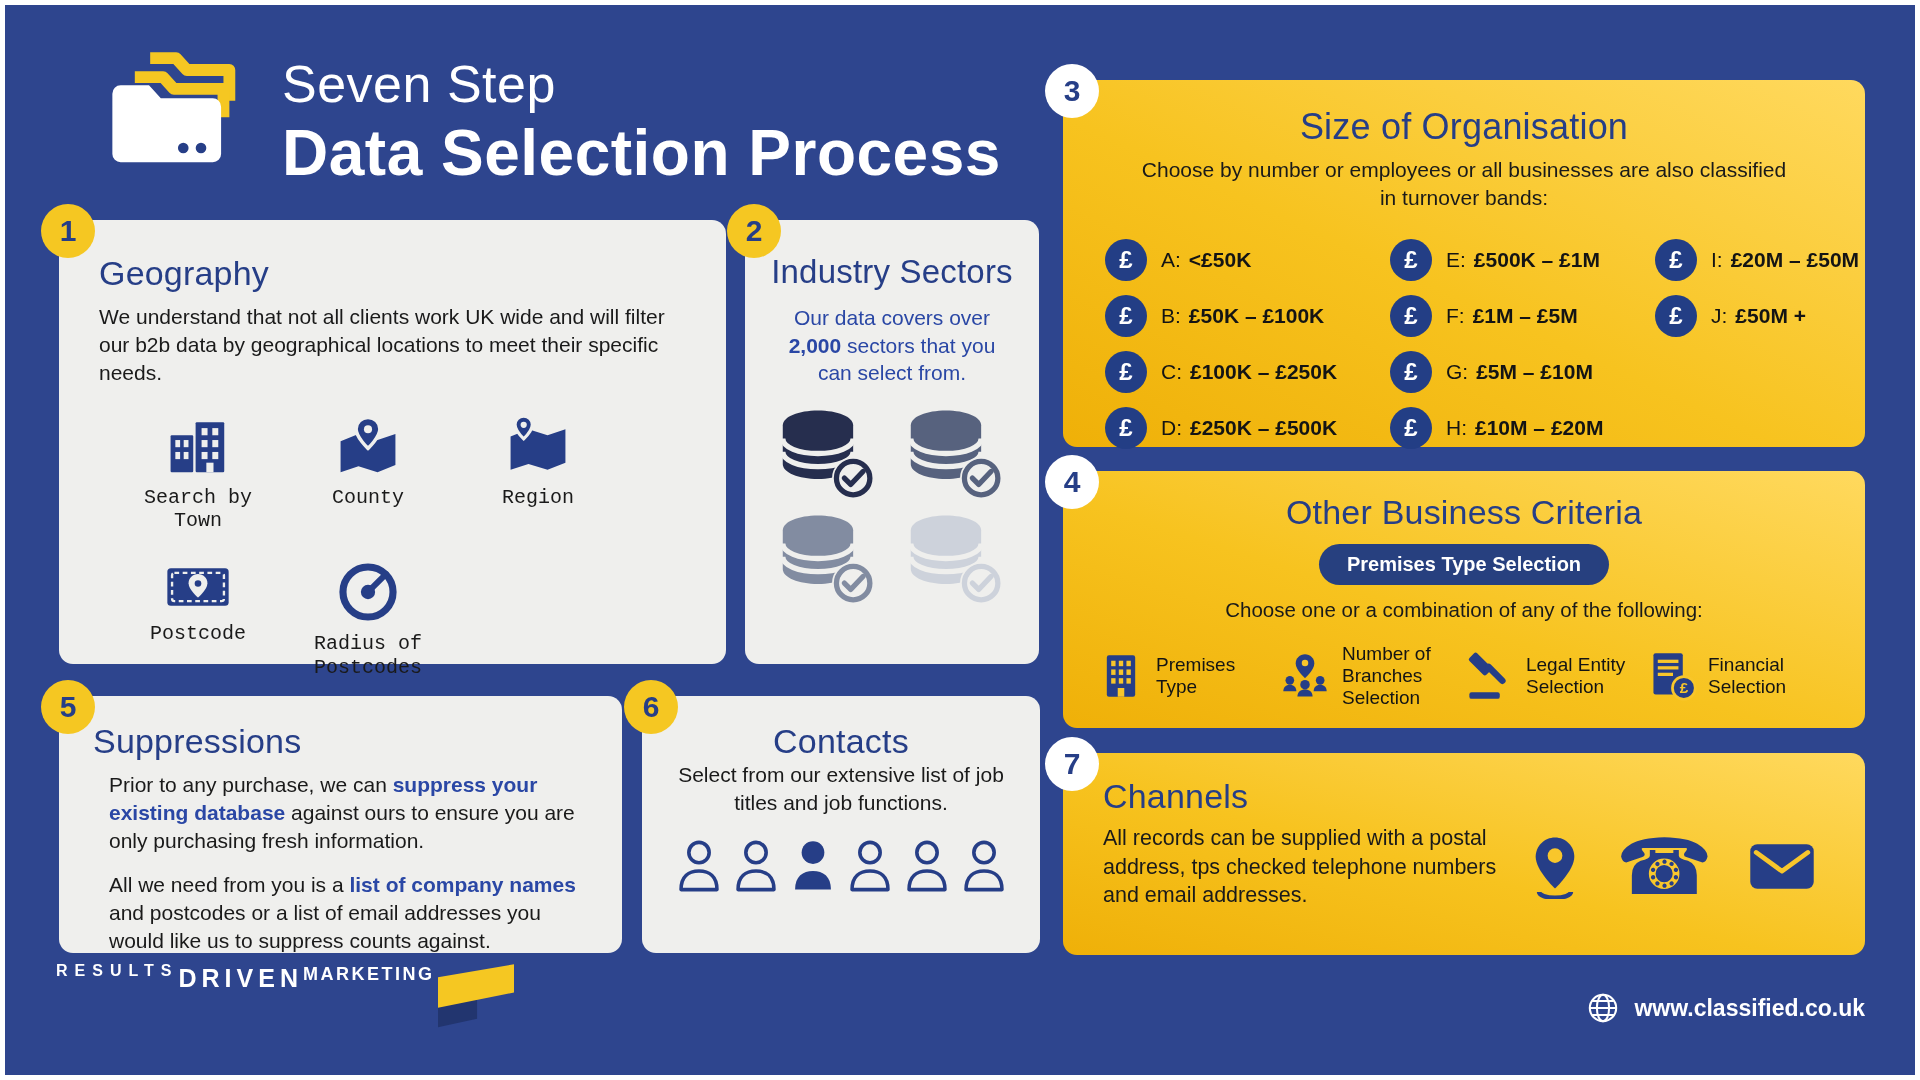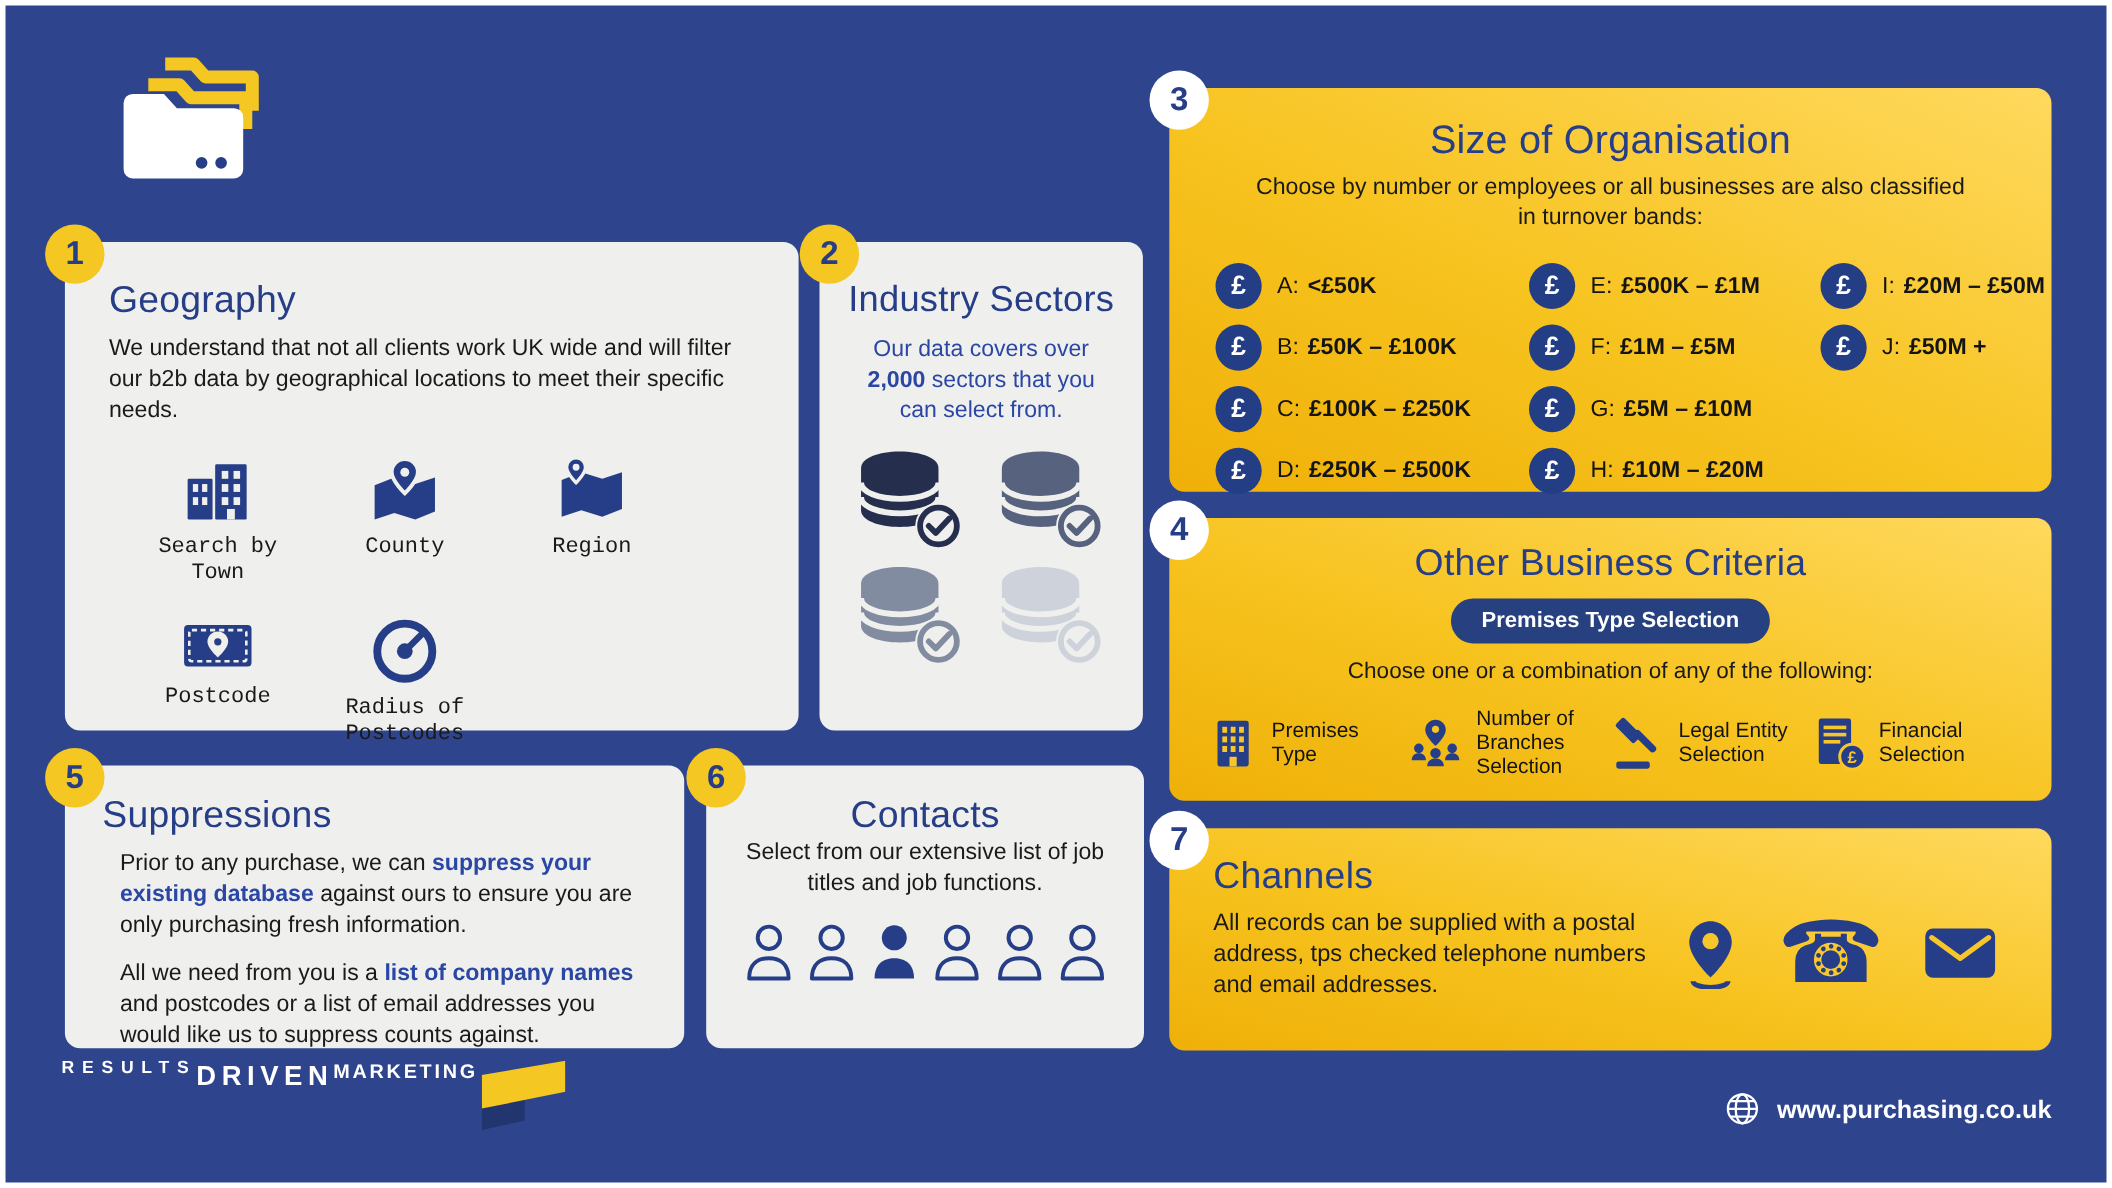--- a/index.html
+++ b/index.html
@@ -111,20 +111,24 @@
     <div class="folder">
       <svg viewBox="0 0 126 110" width="150" height="130">
         <g fill="none" stroke="#F5C722" stroke-width="10" stroke-linejoin="round">
           <path d="M42 12 h22 l9 10 h36 v26"></path>
           <path d="M29 28 h24 l9 10 h42 v24"></path>
         </g>
         <path fill="#ffffff" d="M10 42 a7 7 0 0 1 7 -7 h24 l10 11 h44 a7 7 0 0 1 7 7 v40 a7 7 0 0 1 -7 7 H17 a7 7 0 0 1 -7 -7 z"></path>
         <circle cx="70" cy="88" r="4.5" fill="#263E87"></circle>
         <circle cx="85" cy="88" r="4.5" fill="#263E87"></circle>
       </svg>
+    </div>
+    <div class="titles">
+      <div class="t1">Seven Step</div>
+      <div class="t2">Data Selection Process</div>
     </div>
   </header>
 
   <section class="card gray" id="card-geography">
     <div class="badge y">1</div>
     <h2 class="card-title">Geography</h2>
     <p class="body-text">We understand that not all clients work UK wide and will filter our b2b data by geographical locations to meet their specific needs.</p>
     <div class="geo-grid">
       <div class="geo-item">
         <span>
@@ -466,17 +470,17 @@
     <div class="fc-group">
       <span>
         <svg viewBox="0 0 34 34" width="32" height="32">
           <g fill="none" stroke="#ffffff" stroke-width="2.2">
             <circle cx="17" cy="17" r="14"></circle>
             <ellipse cx="17" cy="17" rx="6.5" ry="14"></ellipse>
             <path d="M3 17 h28 M5.5 9.5 h23 M5.5 24.5 h23"></path>
           </g>
         </svg>
       </span>
-      <span>www.purchasing.co.uk</span>
+      <span>www.classified.co.uk</span>
     </div>
   </div>
 
 </div>
 
 </body></html>

